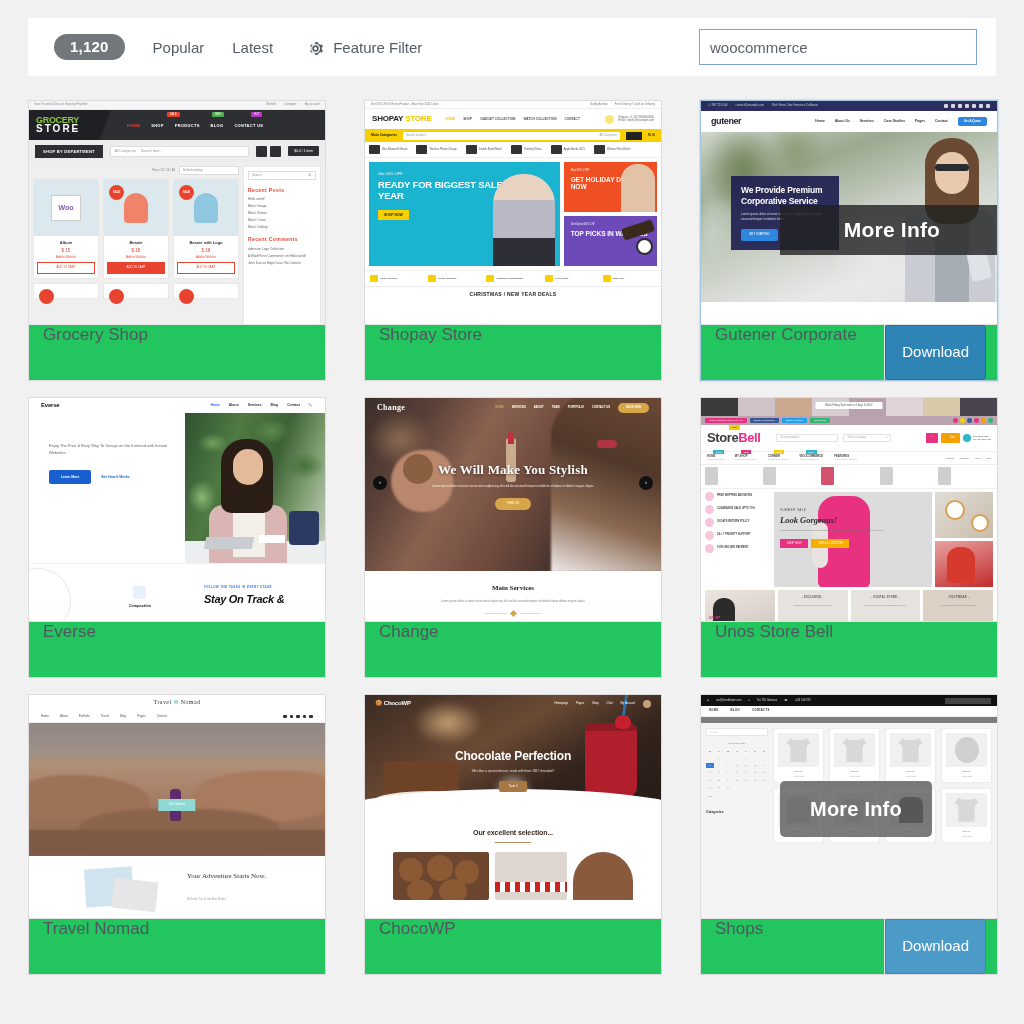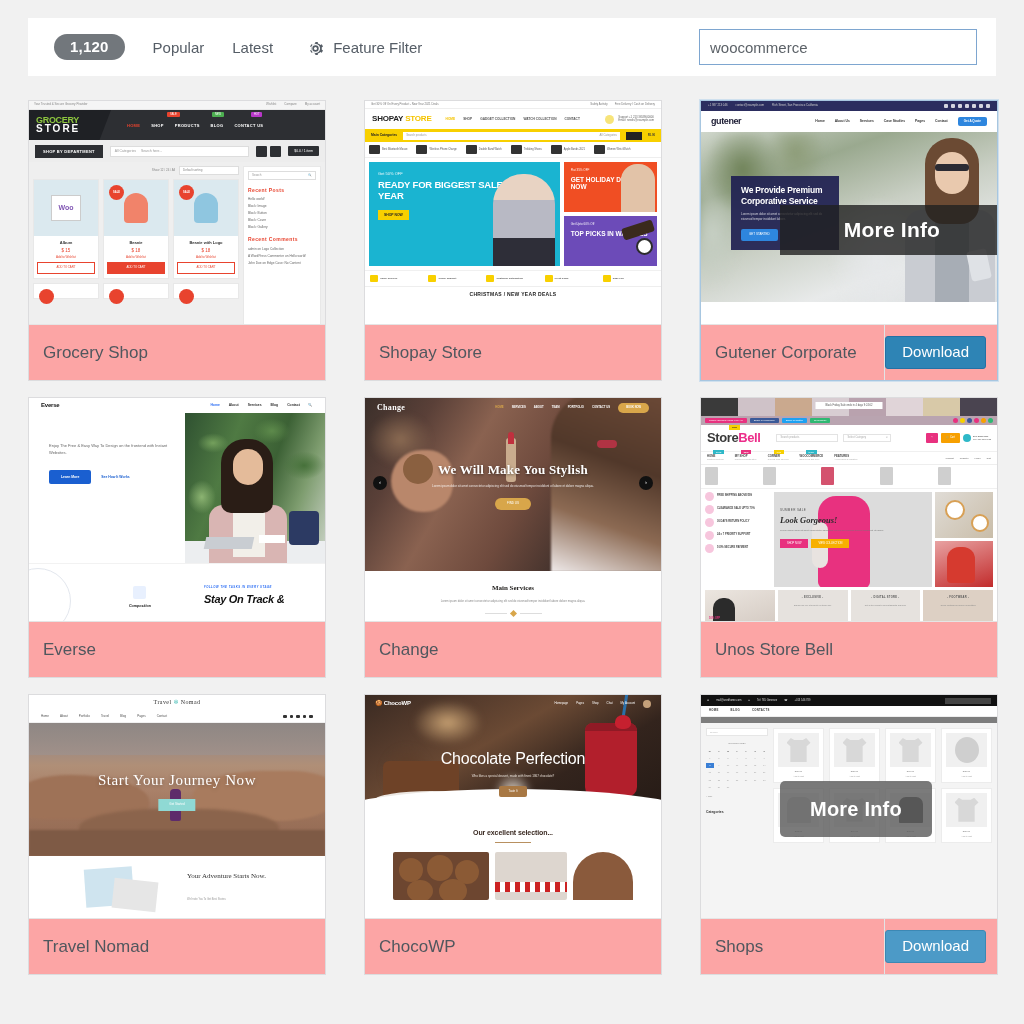--- a/index.html
+++ b/index.html
@@ -113,23 +113,22 @@
   }
   .screenshot .inner {
     position: absolute;
     left: 0; top: 0;
     width: 296px;
     height: 224px;
   }
 
   .card-foot {
     height: 55px;
-    background: #fca5a5;
+    background: #22c55e;
     display: flex;
-    align-items: center;
     position: relative;
   }
   .card-title {
     font-size: 17px;
     color: #50575e;
     padding-left: 14px;
     white-space: nowrap;
     overflow: hidden;
     text-overflow: ellipsis;
   }
@@ -445,21 +444,21 @@
   .cw-plate{ position:absolute; left:10px; top:96px; width:112px; height:18px; background:#ece7e2; border-radius:50%; filter:blur(.6px);}
   .cw-jar  { position:absolute; right:24px; top:28px; width:52px; height:74px; background:#b21f2c; border-radius:8px 8px 10px 10px;}
   .cw-jarl { position:absolute; right:24px; top:28px; width:52px; height:8px; background:#8f1a25; border-radius:8px 8px 0 0;}
   .cw-straw{ position:absolute; right:36px; top:-2px; width:3px; height:44px; background:#2b6fa8; transform:rotate(9deg);}
   .cw-berry{ position:absolute; right:30px; top:20px; width:16px; height:14px; background:#c6202f; border-radius:50% 50% 40% 40%;}
   .cw-nav { position:absolute; left:0; right:0; top:0; height:17px; display:flex; align-items:center; padding:0 10px; z-index:3;}
   .cw-logo{ font-size:6px; font-weight:800; color:#fff; letter-spacing:-.2px;}
   .cw-menu{ margin-left:auto; display:flex; gap:8px; font-size:2.8px; color:#fff; align-items:center;}
   .cw-av { width:8px;height:8px;border-radius:50%;background:#c4a07a;}
   .cw-c  { position:absolute; left:0; right:0; top:54px; text-align:center; z-index:3;}
-  .cw-h1 { font-size:16px; font-weight:400; color:#fff; letter-spacing:-.2px;}
+  .cw-h1 { font-size:12px; font-weight:700; color:#fff; letter-spacing:-.2px;}
   .cw-p  { font-size:3px; color:#e6ddd5; margin-top:6px;}
   .cw-b  { display:inline-block; margin-top:7px; background:#a87844; color:#fff; font-size:2.8px; padding:4px 9px; border-radius:2px;}
   .cw-wave { position:absolute; left:0; right:0; bottom:-2px; height:34px; background:#fff;
              border-radius: 52% 52% 0 0 / 100% 100% 0 0; transform: scaleX(1.35);}
   .cw-low { height:98px; background:#fff; padding-top:8px;}
   .cw-st  { text-align:center; font-size:7px; font-weight:700; color:#3a2a22; letter-spacing:-.1px;}
   .cw-ul  { width:36px; height:1.6px; background:#b89060; margin:4px auto 0; }
   .cw-imgs{ display:flex; justify-content:center; gap:6px; margin-top:9px;}
   .cw-i1 { width:96px; height:48px; background:#6d4630; border-radius:2px; position:relative; overflow:hidden;}
   .cw-i2 { width:72px; height:48px; background:#ddd6cf; border-radius:2px;}
@@ -1095,21 +1094,20 @@
               <i class="tn-s"></i>
             </span>
         </div>
         <div class="tn-hero">
           <div class="tn-sky"></div>
           <div class="tn-r1"></div>
             <div class="tn-r2"></div>
             <div class="tn-r3"></div>
             <div class="tn-r4"></div>
           <div class="tn-per"></div>
-          <div class="tn-h1">Start Your Journey Now</div>
           <span class="tn-b">Get Started</span>
         </div>
         <div class="tn-low">
           <div class="tn-ph"></div>
             <div class="tn-ph2"></div>
           <div class="tn-t">Your Adventure Starts Now.</div>
           <div class="tn-tp">We Invite You To Get Best Stories</div>
         </div>
       </div>
     </div>

